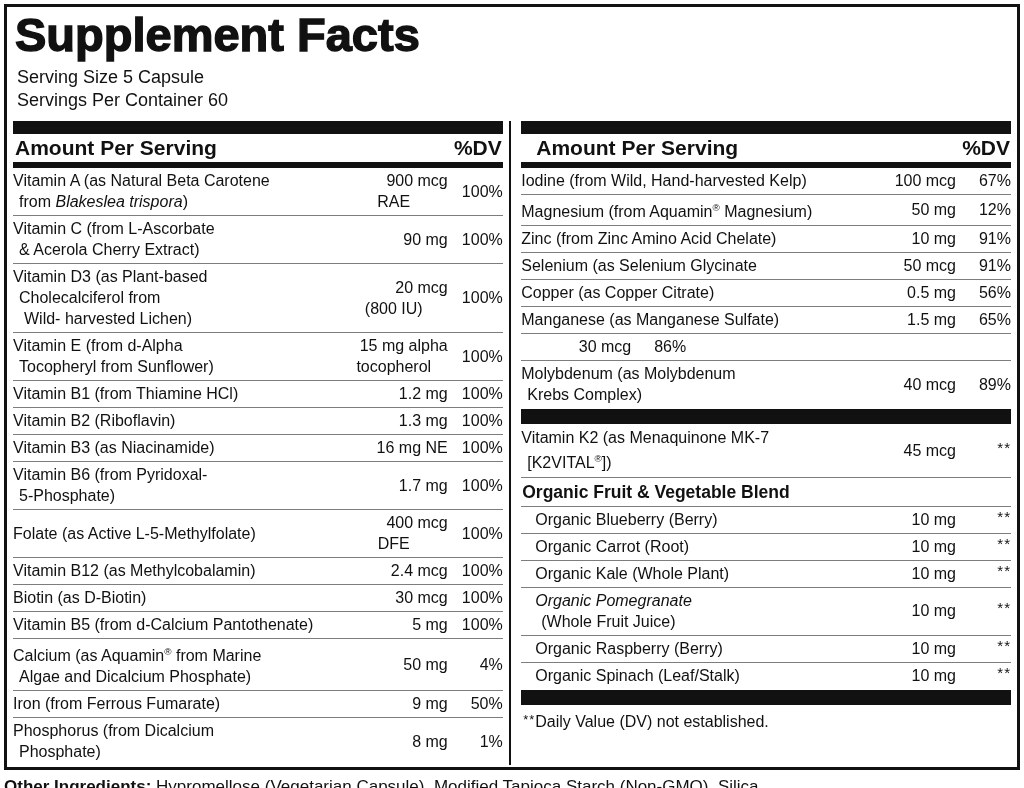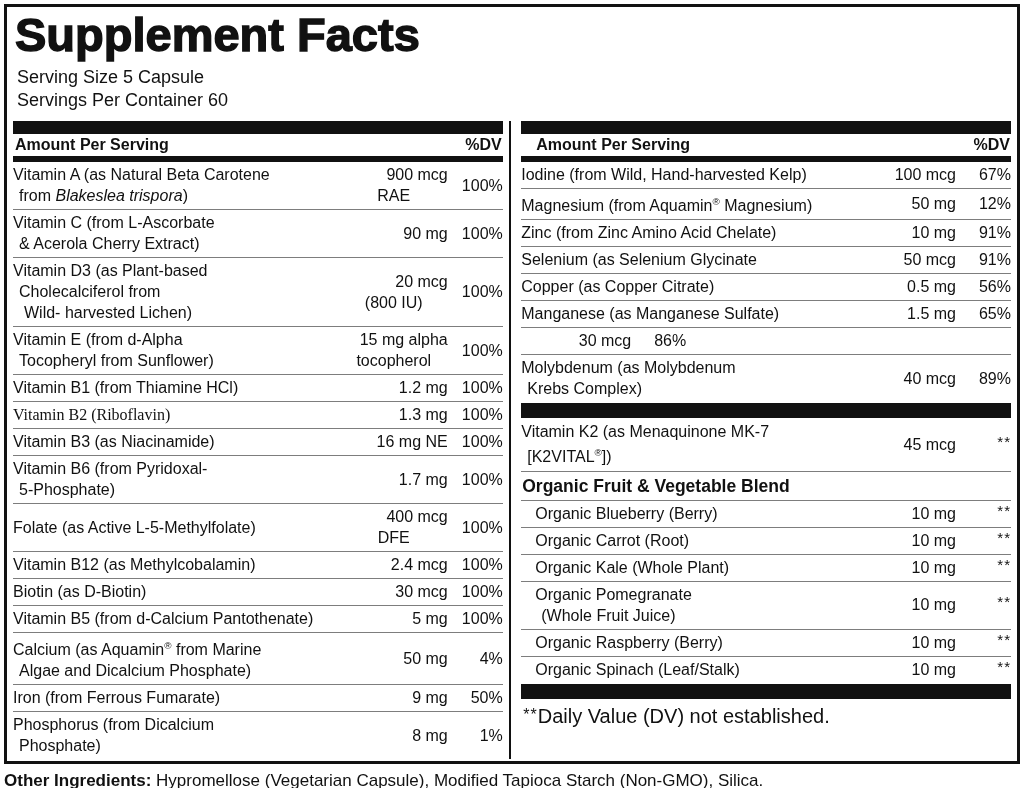--- a/index.html
+++ b/index.html
@@ -27,21 +27,21 @@
   .serving { margin-left: 6px; font-size: 18px; line-height: 23px; }
   .columns { display: flex; align-items: stretch; flex: 1; margin-top: 9px; }
   .col { flex: 1 1 0; display: flex; flex-direction: column; }
   .col-left  { padding: 0 6px 0 2px; }
   .col-right { padding: 0 2px 0 10px; }
   .vdivider { width: 2.5px; background: #111; flex: 0 0 auto; }
   .bar-thick { height: 13px; background: #111; }
   .bar-thin  { height: 6px;  background: #111; }
   .col-header {
     display: flex; justify-content: space-between; align-items: center;
-    font-weight: bold; font-size: 16px; padding: 2px 1px 2px 2px;
+    font-weight: bold; font-size: 21px; padding: 2px 1px 2px 2px;
   }
   .col-right .col-header .aps { padding-left: 13px; }
   .rows { flex: 1; }
   .row {
     display: flex; align-items: center;
     font-size: 16px; line-height: 21px;
     padding: 2px 0 3px 0;
     border-bottom: 1.5px solid #7d7d7d;
   }
   .row.no-sep { border-bottom: none; }
@@ -50,21 +50,21 @@
   .amount { flex: 0 0 108px; text-align: right; padding-left: 2px; }
   .amount .aline.cont { text-align: center; }
   .dv { flex: 0 0 55px; text-align: right; }
   .dv.mark { font-size: 15px; position: relative; top: -3px; letter-spacing: 1px; }
   .reg-mark { font-size: 62%; vertical-align: super; }
   .bar-item { height: 15px; background: #111; margin: 1px 0; }
   .section-header {
     font-weight: bold; font-size: 17.5px; line-height: 22px;
     padding: 3px 0 3px 1px; border-bottom: 1.5px solid #7d7d7d;
   }
-  .footnote { font-size: 20px; padding: 6px 0 2px 2px; line-height: 20px; }
+  .footnote { font-size: 16px; padding: 6px 0 2px 2px; line-height: 20px; }
   .fn-sup { font-size: 80%; position: relative; top: -3px; letter-spacing: 1px; }
   .other-ing { margin: 6px 0 0 4px; font-size: 17px; line-height: 21px; }
   .other-ing b { font-weight: bold; }
 </style>
 </head>
 <body>
 
 <div class="page">
   <div class="label-box">
     <div class="title">Supplement Facts</div>
@@ -130,21 +130,21 @@
               <div class="name">
                 <div class="nline" style="padding-left: 0px;">Vitamin B1 (from Thiamine HCl)</div>
               </div>
               <div class="amount">
                 <div class="aline">1.2 mg</div>
               </div>
               <div class="dv">100%</div>
             </div>
             <div class="row">
               <div class="name">
-                <div class="nline" style="padding-left: 0px; font-family: Liberation Serif, serif;">Vitamin B2 (Riboflavin)</div>
+                <div class="nline" style="padding-left: 0px;">Vitamin B2 (Riboflavin)</div>
               </div>
               <div class="amount">
                 <div class="aline">1.3 mg</div>
               </div>
               <div class="dv">100%</div>
             </div>
             <div class="row">
               <div class="name">
                 <div class="nline" style="padding-left: 0px;">Vitamin B3 (as Niacinamide)</div>
               </div>
@@ -346,21 +346,21 @@
               <div class="name">
                 <div class="nline" style="padding-left: 14px;">Organic Kale (Whole Plant)</div>
               </div>
               <div class="amount">
                 <div class="aline">10 mg</div>
               </div>
               <div class="dv mark">**</div>
             </div>
             <div class="row">
               <div class="name">
-                <div class="nline" style="padding-left: 14px;">Organic Pomegranate</div>
+                <div class="nline" style="padding-left: 14px; font-style: italic;">Organic Pomegranate</div>
                 <div class="nline" style="padding-left: 20px;">(Whole Fruit Juice)</div>
               </div>
               <div class="amount">
                 <div class="aline">10 mg</div>
               </div>
               <div class="dv mark">**</div>
             </div>
             <div class="row">
               <div class="name">
                 <div class="nline" style="padding-left: 14px;">Organic Raspberry (Berry)</div>

